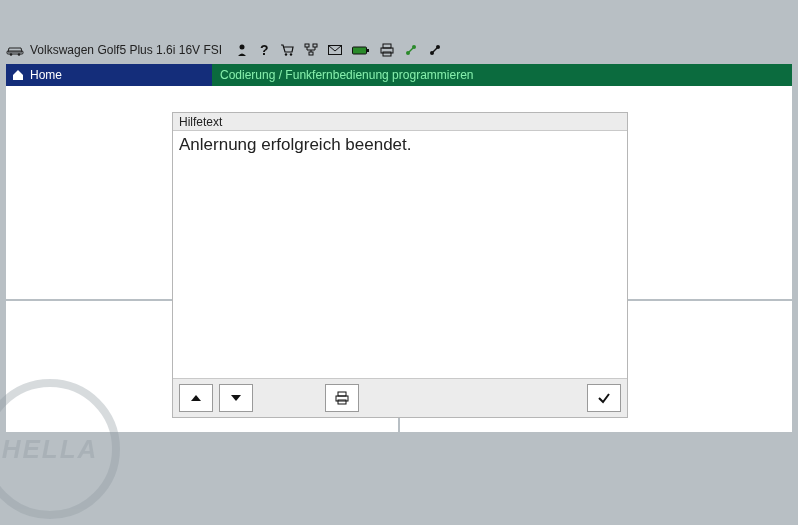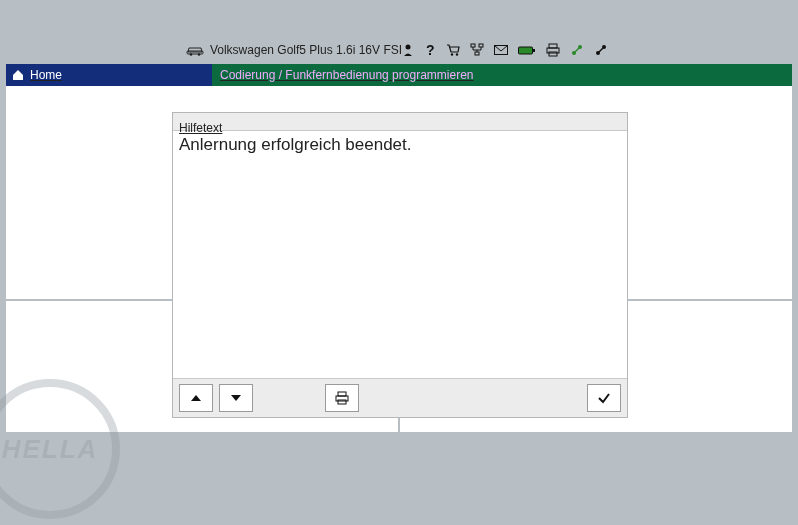--- a/index.html
+++ b/index.html
@@ -12,52 +12,52 @@
     color: #222;
   }
 
   
   .topbar {
     position: absolute;
     top: 38px; left: 6px; right: 6px;
     height: 24px;
     display: flex;
     align-items: center;
-    justify-content: center;
+    justify-content: flex-start;
+    gap: 14px;
   }
   .vehicle {
     display: flex; align-items: center; gap: 6px;
     font-size: 12px; color: #222;
   }
   .top-icons {
     display: flex; align-items: center; gap: 10px;
     padding-right: 4px;
   }
   .top-icons span { display: inline-flex; align-items: center; justify-content: center; }
   svg { display: block; }
 
   
   .headerbars {
     position: absolute;
     top: 64px; left: 6px; right: 6px; height: 22px;
     display: flex;
-    text-decoration: underline;
   }
   .home-bar {
     width: 206px; height: 100%;
     background: #142d7a;
     color: #fff;
     display: flex; align-items: center; gap: 6px;
     padding: 0 6px;
     font-size: 12px;
   }
   .title-bar {
     flex: 1; height: 100%;
     background: #0b6b3e;
-    color: #f0abfc;
+    color: #86efac;
     display: flex; align-items: center;
     padding: 0 8px;
     font-size: 12px;
   }
 
   
   .content {
     position: absolute;
     top: 86px; left: 6px; right: 6px;
     height: 213px;
@@ -79,23 +79,22 @@
     position: absolute;
     top: 112px; left: 172px;
     width: 456px; height: 306px;
     background: #ffffff;
     border: 1px solid #b6b6b6;
   }
   .panel-header {
     height: 18px;
     background: #ececec;
     border-bottom: 1px solid #c9c9c9;
-    padding: 8px 6px;
-    font-size: 12px;
-    text-decoration: underline;
+    padding: 2px 6px;
+    font-size: 12px;
   }
   .panel-body {
     padding: 4px 6px;
     font-size: 17px;
     height: 248px;
     overflow: hidden;
   }
   .panel-toolbar {
     position: absolute;
     left: 0; right: 0; bottom: 0;

